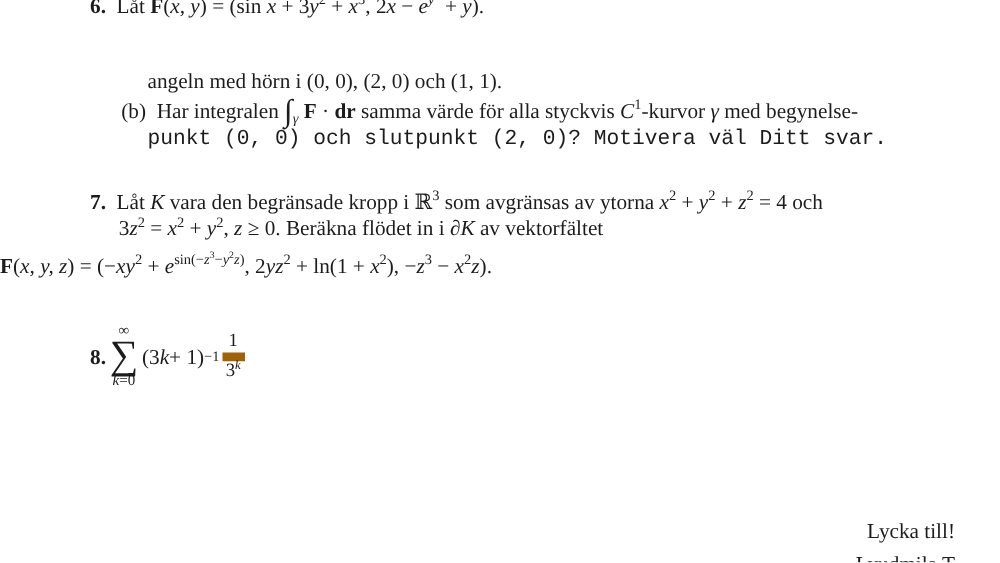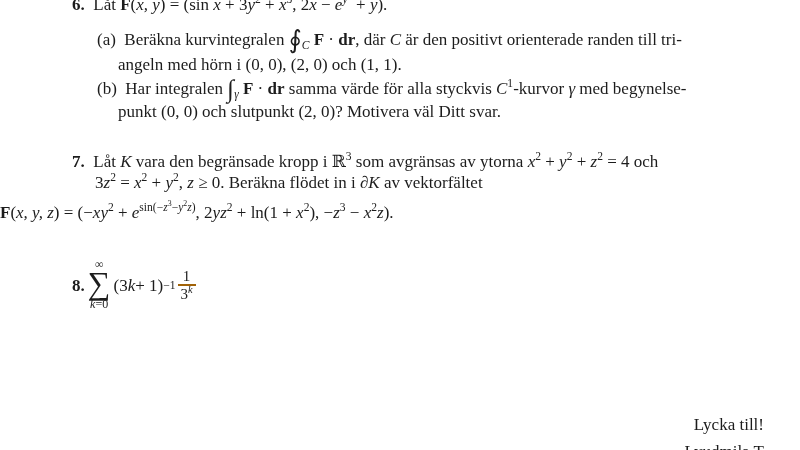--- a/index.html
+++ b/index.html
@@ -17,48 +17,47 @@
   .it{font-style:italic;}
   .bf{font-weight:bold;}
   sup{font-size:68%;line-height:0;}
   sub{font-size:68%;line-height:0;}
   .op{font-size:25px;font-style:normal;vertical-align:-3px;line-height:0;}
   .frac{
     display:inline-block;vertical-align:middle;text-align:center;
     font-size:15px;line-height:1.1;margin:0 2px;position:relative;top:-1px;
   }
   .frac .num{display:block;padding:0 3px;}
-  .frac .den{display:block;border-top:2px solid #a16207;padding:0 3px;}
+  .frac .den{display:block;border-top:7px solid #a16207;padding:0 3px;}
   .sum{
     display:inline-flex;flex-direction:column;align-items:center;
     vertical-align:middle;line-height:1;margin:0 3px;position:relative;top:-2px;
   }
   .sum .lim{font-size:12px;line-height:1;}
   .sum .sigma{font-size:32px;line-height:.85;}
   
   #p6   {left:72px;  top:-6px;}
   #pa1  {left:97px;  top:29px;}
   #pa2  {left:118px; top:54px;text-align:right;}
   #pb1  {left:97px;  top:78px;}
-  #pb2  {left:118px; top:101px;}
+  #pb2  {left:118px; top:101px;font-family:Liberation Mono, monospace;}
   #p71  {left:72px;  top:151px;}
   #p72  {left:95px;  top:172px;}
   #p7f  {left:0; right:0; top:202px; }
   #p8   {left:72px;  top:254px; height:64px; display:flex; align-items:center;}
   #lycka{right:36px; top:414px;}
   #sig  {right:36px; top:441px;}
 </style>
 </head>
 <body>
 
 <div class="page">
 
   <div class="mline" id="p6"><span class="bf">6.</span><span class="rm">&nbsp; Låt </span><span class="bf">F</span><span class="rm">(</span><span class="it">x, y</span><span class="rm">) = (sin </span><span class="it">x</span><span class="rm"> + 3</span><span class="it">y</span><sup><span class="rm">2</span></sup><span class="rm"> + </span><span class="it">x</span><sup><span class="rm">3</span></sup><span class="rm">, 2</span><span class="it">x</span><span class="rm"> − </span><span class="it">e</span><sup><span class="it">y</span></sup><span class="rm">&nbsp; + </span><span class="it">y</span><span class="rm">).</span></div>
 
-  <div class="mline" id="pa1"><span class="rm">(a)&nbsp; Beräkna kurvintegralen </span><span class="op">∮</span><sub><span class="it">C</span></sub><span class="rm"> </span><span class="bf">F</span><span class="rm"> · </span><span class="bf">dr</span><span class="rm">, där </span><span class="it">C</span><span class="rm"> är den positivt orienterade randen till tri-</span></div>
   <div class="mline" id="pa2"><span class="rm">angeln med hörn i (0, 0), (2, 0) och (1, 1).</span></div>
 
   <div class="mline" id="pb1"><span class="rm">(b)&nbsp; Har integralen </span><span class="op">∫</span><sub><span class="it">γ</span></sub><span class="rm"> </span><span class="bf">F</span><span class="rm"> · </span><span class="bf">dr</span><span class="rm"> samma värde för alla styckvis </span><span class="it">C</span><sup><span class="rm">1</span></sup><span class="rm">-kurvor </span><span class="it">γ</span><span class="rm"> med begynelse-</span></div>
   <div class="mline" id="pb2"><span class="rm">punkt (0, 0) och slutpunkt (2, 0)? Motivera väl Ditt svar.</span></div>
 
   <div class="mline" id="p71"><span class="bf">7.</span><span class="rm">&nbsp; Låt </span><span class="it">K</span><span class="rm"> vara den begränsade kropp i ℝ</span><sup><span class="rm">3</span></sup><span class="rm"> som avgränsas av ytorna </span><span class="it">x</span><sup><span class="rm">2</span></sup><span class="rm"> + </span><span class="it">y</span><sup><span class="rm">2</span></sup><span class="rm"> + </span><span class="it">z</span><sup><span class="rm">2</span></sup><span class="rm"> = 4 och</span></div>
   <div class="mline" id="p72"><span class="rm">3</span><span class="it">z</span><sup><span class="rm">2</span></sup><span class="rm"> = </span><span class="it">x</span><sup><span class="rm">2</span></sup><span class="rm"> + </span><span class="it">y</span><sup><span class="rm">2</span></sup><span class="rm">, </span><span class="it">z</span><span class="rm"> ≥ 0. Beräkna flödet in i </span><span class="it">∂K</span><span class="rm"> av vektorfältet</span></div>
   <div class="mline" id="p7f"><span class="bf">F</span><span class="rm">(</span><span class="it">x, y, z</span><span class="rm">) = (−</span><span class="it">xy</span><sup><span class="rm">2</span></sup><span class="rm"> + </span><span class="it">e</span><sup><span class="rm">sin(−</span><span class="it">z</span><sup><span class="rm">3</span></sup><span class="rm">−</span><span class="it">y</span><sup><span class="rm">2</span></sup><span class="it">z</span><span class="rm">)</span></sup><span class="rm">, 2</span><span class="it">yz</span><sup><span class="rm">2</span></sup><span class="rm"> + ln(1 + </span><span class="it">x</span><sup><span class="rm">2</span></sup><span class="rm">), −</span><span class="it">z</span><sup><span class="rm">3</span></sup><span class="rm"> − </span><span class="it">x</span><sup><span class="rm">2</span></sup><span class="it">z</span><span class="rm">).</span></div>
 
   <div class="mline" id="p8">

